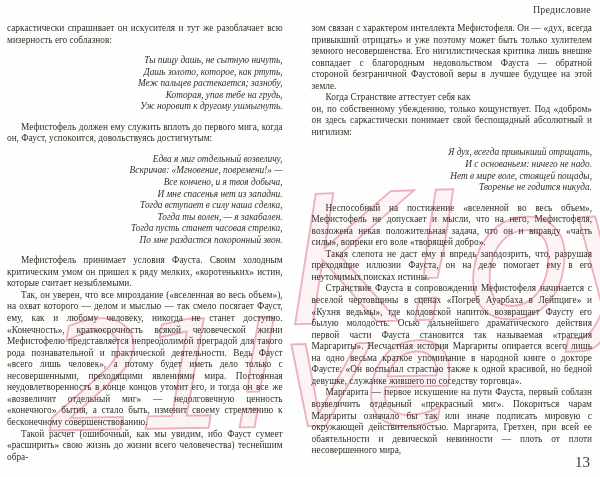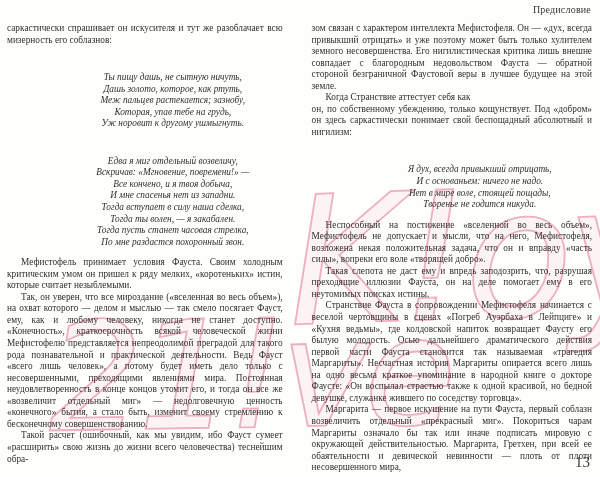--- a/index.html
+++ b/index.html
@@ -20,23 +20,23 @@
     position:absolute;top:23px;left:7px;right:8px;bottom:20px;
     display:flex;gap:29px;
   }
   .col{width:284px;font-size:9.3px;line-height:11.55px;text-align:justify;}
   .col.right{width:289px;}
   .para{margin:0;}
   .para.indent{text-indent:14px;}
   .verse{
     white-space:pre-line;
     font-style:italic;
-    text-align:center;
+    text-align:right;
     padding-left:56px;
-    margin:26px 0 9px 0;
+    margin:9px 0 9px 0;
     line-height:11.55px;
   }
   .page-number{
     position:absolute;right:10px;bottom:6px;
     font-size:15px;color:#3a3633;
   }
   .watermark{
     position:absolute;
     font-family:"DejaVu Sans","Liberation Sans",sans-serif;
     font-style:italic;
@@ -64,20 +64,21 @@
   <span class="watermark right">K!oy</span>
 
   <div class="columns">
     <div class="col left" id="col-left">
         <div class="para">саркастически спрашивает он искусителя и тут же разоблачает всю мизерность его соблазнов:</div>
         <div class="verse">Ты пищу дашь, не сытную ничуть,
 Дашь золото, которое, как ртуть,
 Меж пальцев растекается; зазнобу,
 Которая, упав тебе на грудь,
 Уж норовит к другому ушмыгнуть.</div>
+        <div class="para indent">Мефистофель должен ему служить вплоть до первого мига, когда он, Фауст, успокоится, довольствуясь достигнутым:</div>
         <div class="verse">Едва я миг отдельный возвеличу,
 Вскричав: «Мгновение, повремени!» —
 Все кончено, и я твоя добыча,
 И мне спасенья нет из западни.
 Тогда вступает в силу наша сделка,
 Тогда ты волен, — я закабален.
 Тогда пусть станет часовая стрелка,
 По мне раздастся похоронный звон.</div>
         <div class="para indent">Мефистофель принимает условия Фауста. Своим холодным критическим умом он пришел к ряду мелких, «коротеньких» истин, которые считает незыблемыми.</div>
         <div class="para indent">Так, он уверен, что все мироздание («вселенная во весь объем»), на охват которого — делом и мыслью — так смело посягает Фауст, ему, как и любому человеку, никогда не станет доступно. «Конечность», краткосрочность всякой человеческой жизни Мефистофелю представляется непреодолимой преградой для такого рода познавательной и практической деятельности. Ведь Фауст «всего лишь человек», а потому будет иметь дело только с несовершенными, преходящими явлениями мира. Постоянная неудовлетворенность в конце концов утомит его, и тогда он все же «возвеличит отдельный миг» — недолговечную ценность «конечного» бытия, а стало быть, изменит своему стремлению к бесконечному совершенствованию.</div>

